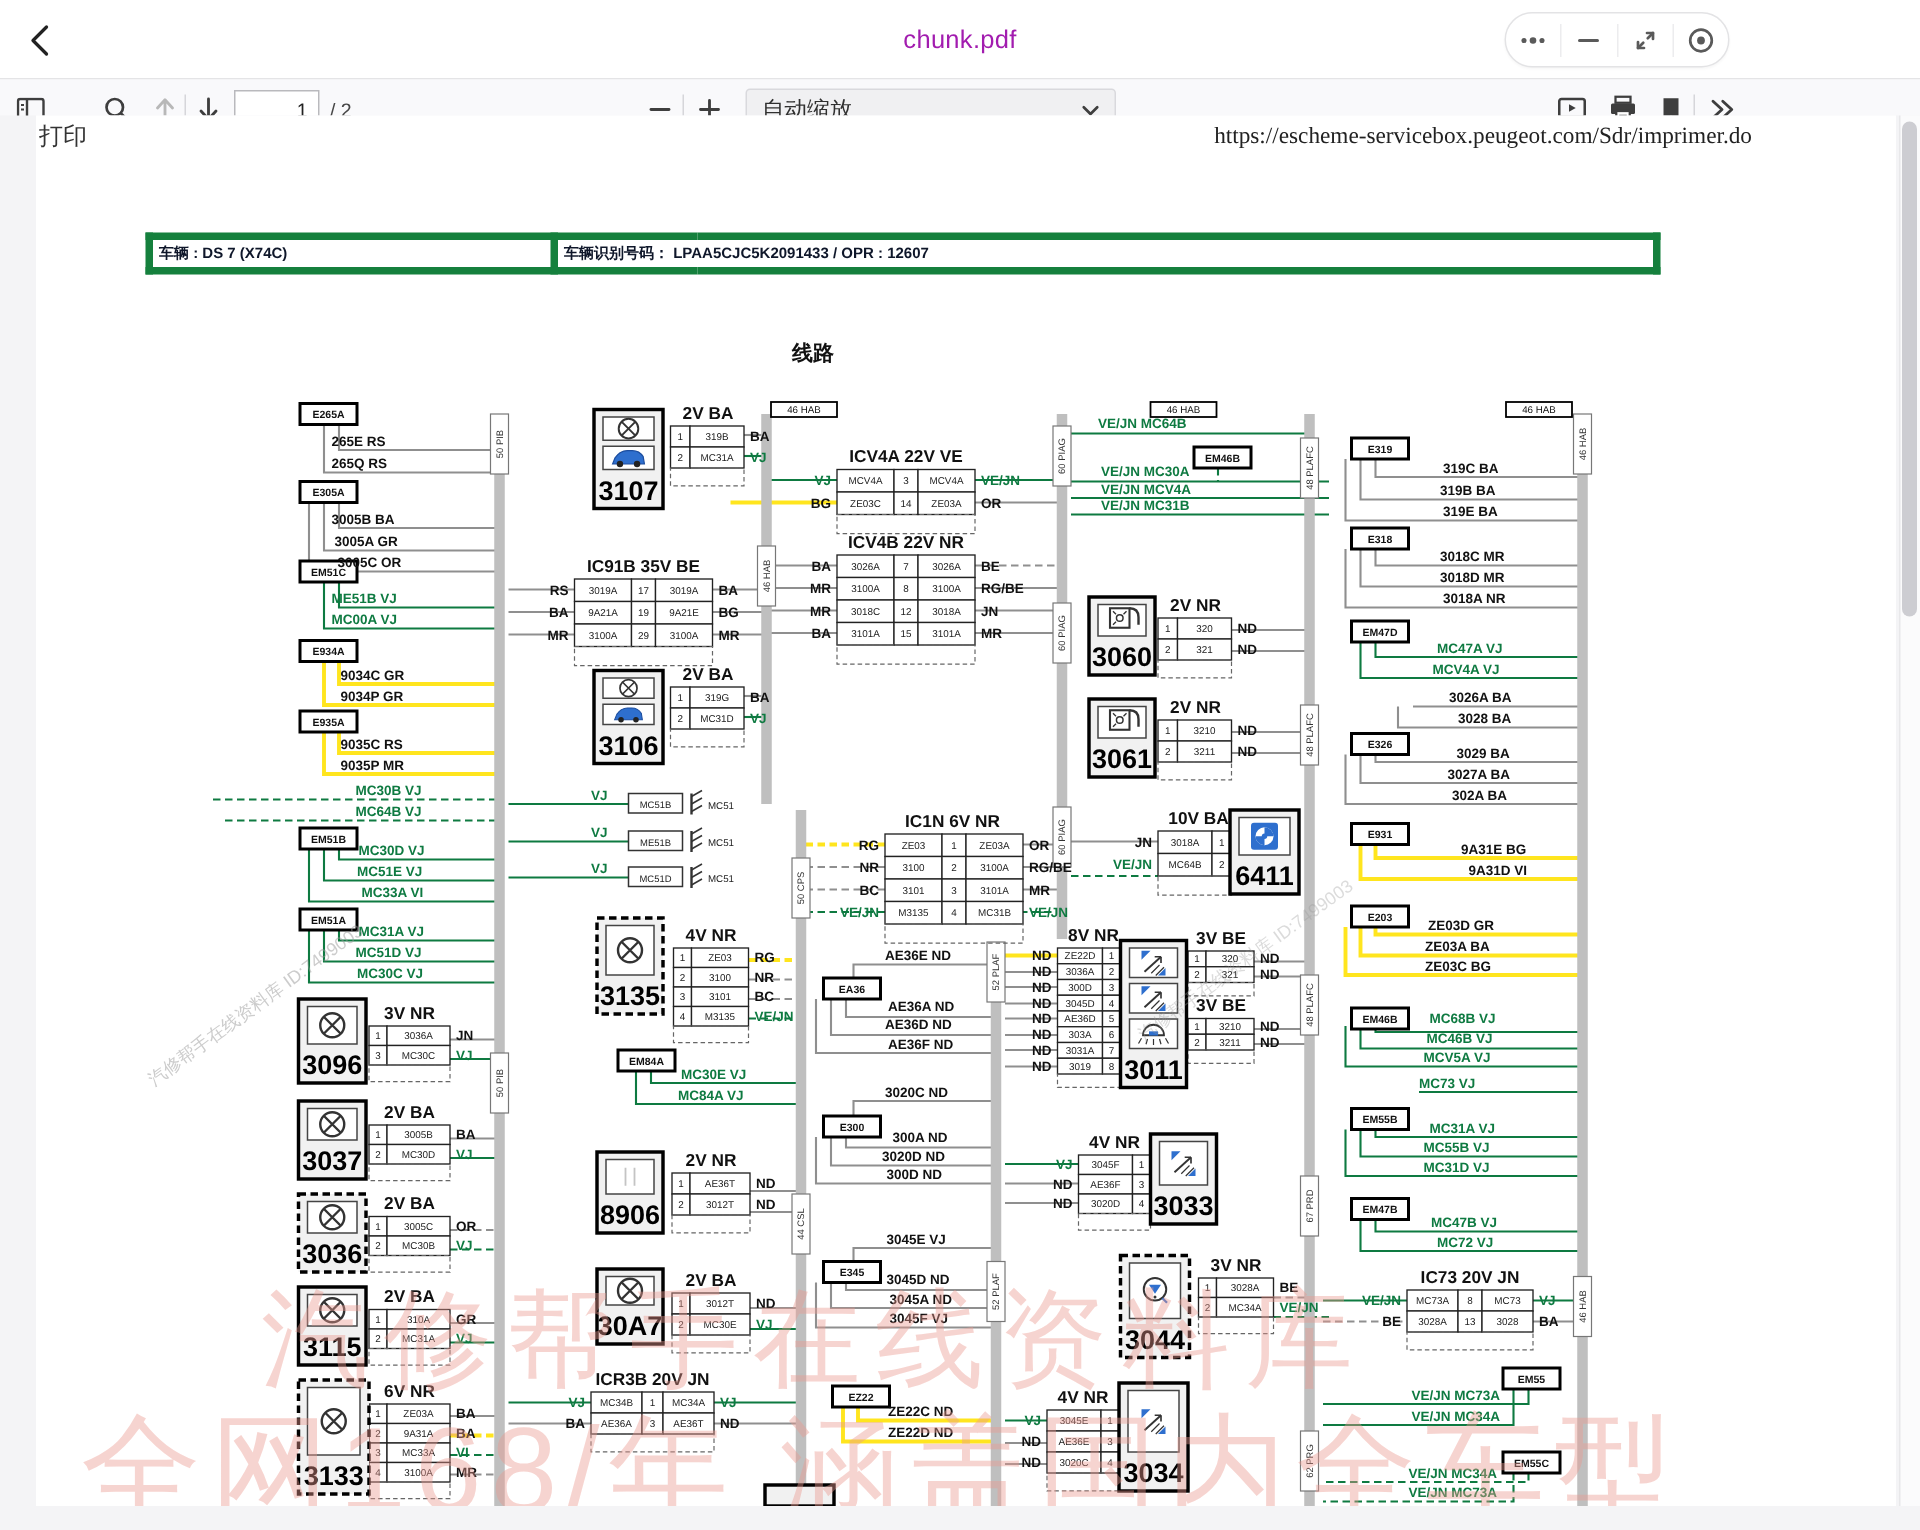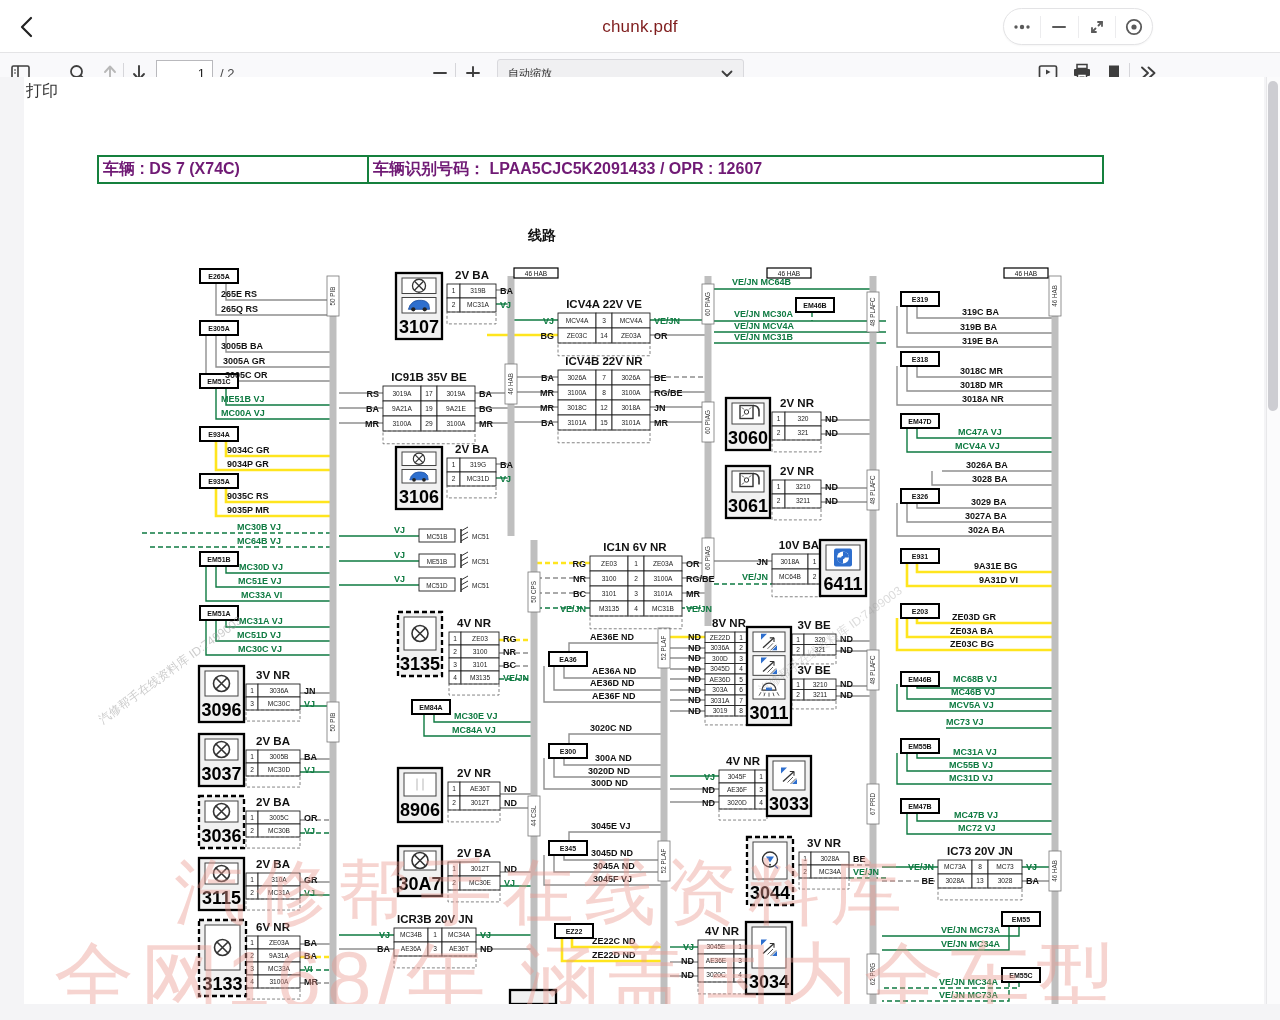--- a/index.html
+++ b/index.html
@@ -4,49 +4,49 @@
 <style>
   * { margin:0; padding:0; box-sizing:border-box; }
   html,body { background:#ddd; }
   #app { position:relative; width:1280px; height:1020px; background:#f4f4f6; overflow:hidden;
          font-family:"Liberation Sans", sans-serif; }
   
   #winbar { position:absolute; left:0; top:0; width:1280px; height:53px; background:#fff;
             border-bottom:1px solid #e4e4e6; }
   #back-btn { position:absolute; left:14px; top:13px; width:28px; height:28px; cursor:pointer; }
   #win-title { position:absolute; left:0; right:0; top:17px; text-align:center; font-size:17px;
-               color:#7f1d1d; letter-spacing:.2px; }
+               color:#a21caf; letter-spacing:.2px; }
   #capsule { position:absolute; left:1003px; top:8px; width:150px; height:37px; background:#fff;
              border:1px solid #e3e3e5; border-radius:20px; display:flex; align-items:center;
              justify-content:space-evenly; box-shadow:0 1px 2px rgba(0,0,0,.04); }
   .cap-div { width:1px; height:22px; background:#ececee; }
   .cap-ic { width:24px; height:24px; display:flex; align-items:center; justify-content:center; cursor:pointer; }
   
   #pdfbar { position:absolute; left:0; top:53px; width:1280px; height:40px; background:#f9f9fb;
             border-bottom:1px solid #cfcfd3; }
   .tb-ic { position:absolute; top:8px; width:24px; height:24px; display:flex; align-items:center;
            justify-content:center; cursor:pointer; border-radius:3px; }
   .tb-div { position:absolute; top:10px; width:1px; height:20px; background:#d6d6da; }
   #page-input { position:absolute; left:156px; top:7px; width:57px; height:26px; border:1px solid #b9b9bd;
                 background:#fff; text-align:right; padding-right:7px; font-size:13px; color:#222; }
   #page-total { position:absolute; left:220px; top:13px; font-size:13px; color:#474747; }
   #zoom-select { position:absolute; left:497px; top:6px; width:247px; height:29px; background:#f0f0f2;
-                 border:1px solid #d9d9dd; border-radius:3px; font-size:11px; color:#303030;
+                 border:1px solid #d9d9dd; border-radius:3px; font-size:15px; color:#303030;
                  display:flex; align-items:center; padding:0 10px; cursor:pointer; }
   #zoom-select .caret { margin-left:auto; }
   
   #content { position:absolute; left:0; top:77px; width:1280px; height:927px; background:#f4f4f6; }
   #pdf-page { position:absolute; left:24px; top:0; width:1240px; height:927px; background:#fff; overflow:hidden; }
   #scrollbar { position:absolute; right:0; top:0; width:14px; height:927px; background:#fbfbfc;
                border-left:1px solid #e8e8ea; }
   #scroll-thumb { position:absolute; right:2px; top:4px; width:10px; height:330px; background:#cdcdd2; border-radius:5px; }
   #print-label { position:absolute; left:2px; top:4px; font-family:"Liberation Serif",serif; font-size:16px; color:#333; }
   #doc-url { position:absolute; right:96px; top:5px; font-family:"Liberation Serif",serif; font-size:15.5px; color:#222; }
   #info-table { position:absolute; left:73px; top:78px; border-collapse:collapse; table-layout:fixed; }
-  #info-table td { border:2px solid #15803d; font-size:16px; font-weight:bold; color:#701a75;
+  #info-table td { border:5px solid #15803d; font-size:10px; font-weight:bold; color:#0f172a;
                    padding:2px 4px; height:22px; white-space:nowrap; overflow:hidden; }
   #section-title { position:absolute; left:468px; top:150px; width:100px; text-align:center;
                    font-size:14px; font-weight:bold; color:#111; }
   #wiring-svg { position:absolute; left:0; top:0; }
   .wm-big { position:absolute; font-weight:normal; color:#ec9a90; opacity:.42; white-space:nowrap;
             pointer-events:none; font-family:"Liberation Sans",sans-serif; }
   .wm-diag { position:absolute; color:#9a9a9a; opacity:.5; font-size:12px; white-space:nowrap;
              transform:rotate(-36deg); pointer-events:none; }
   svg text { font-family:"Liberation Sans", sans-serif; }
 </style>
@@ -163,20 +163,21 @@
     <div class="tb-ic" style="left:1136px">
       <svg width="18" height="16" viewBox="0 0 18 16">
           <path d="M3 2.5 L9 8 L3 13.5 M9.5 2.5 L15.5 8 L9.5 13.5" fill="none" stroke="#3e3e3e" stroke-width="1.9" stroke-linecap="round" stroke-linejoin="round"></path>
         </svg>
     </div>
   </div>
 
   <div id="content">
     <div id="pdf-page">
       <div id="print-label">打印</div>
+      <div id="doc-url">https://escheme-servicebox.peugeot.com/Sdr/imprimer.do</div>
 
       <table id="info-table">
         <colgroup>
             <col style="width:92px">
             <col style="width:178px">
             <col style="width:95px">
             <col style="width:640px">
           </colgroup>
         <tbody>
             <tr>

